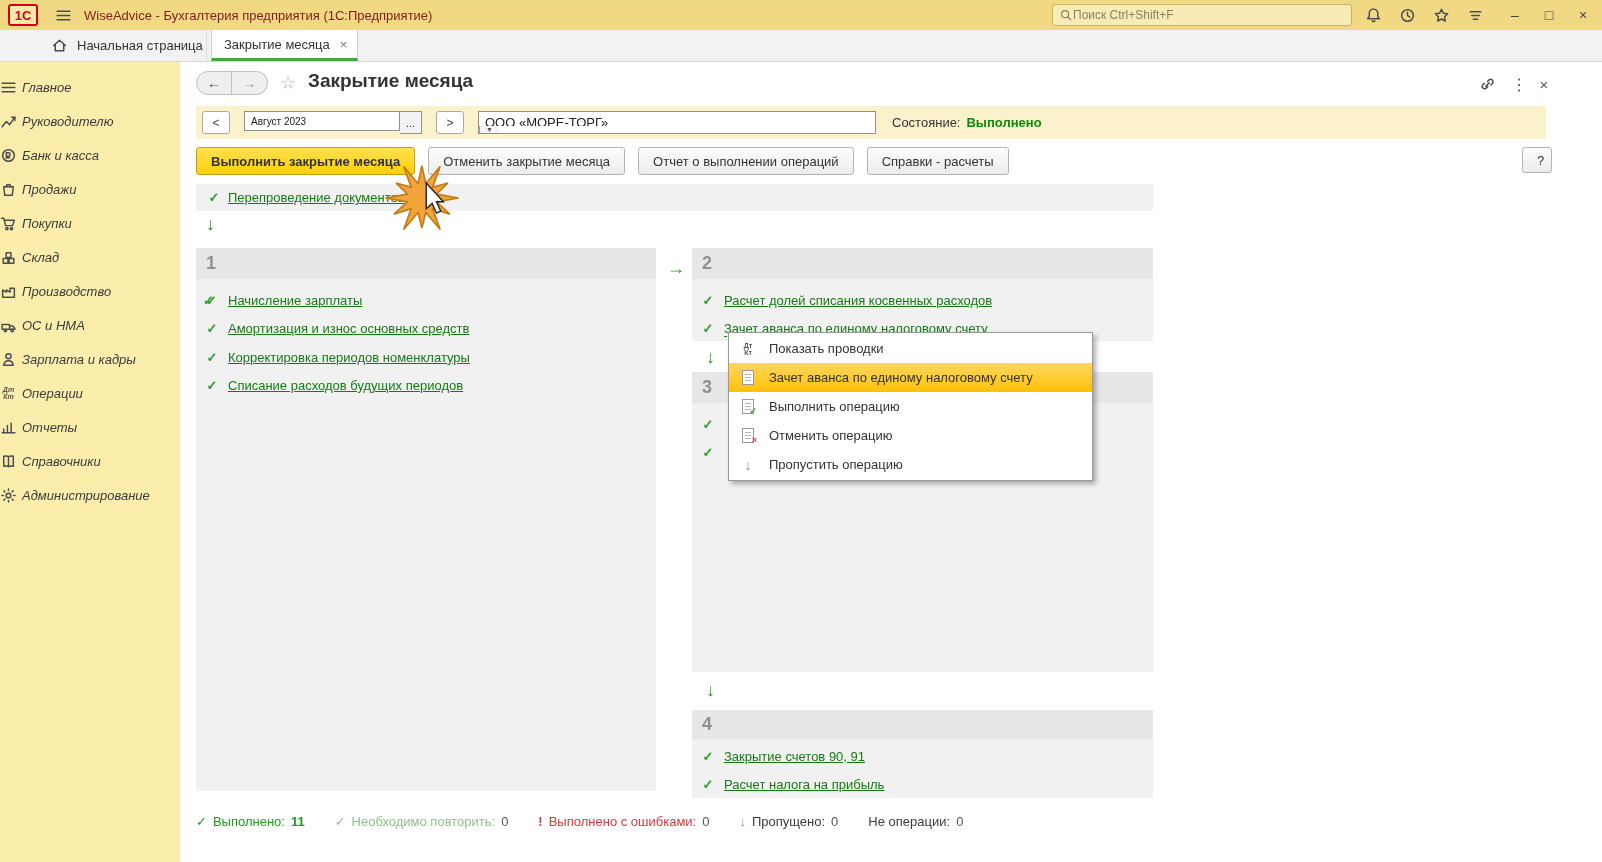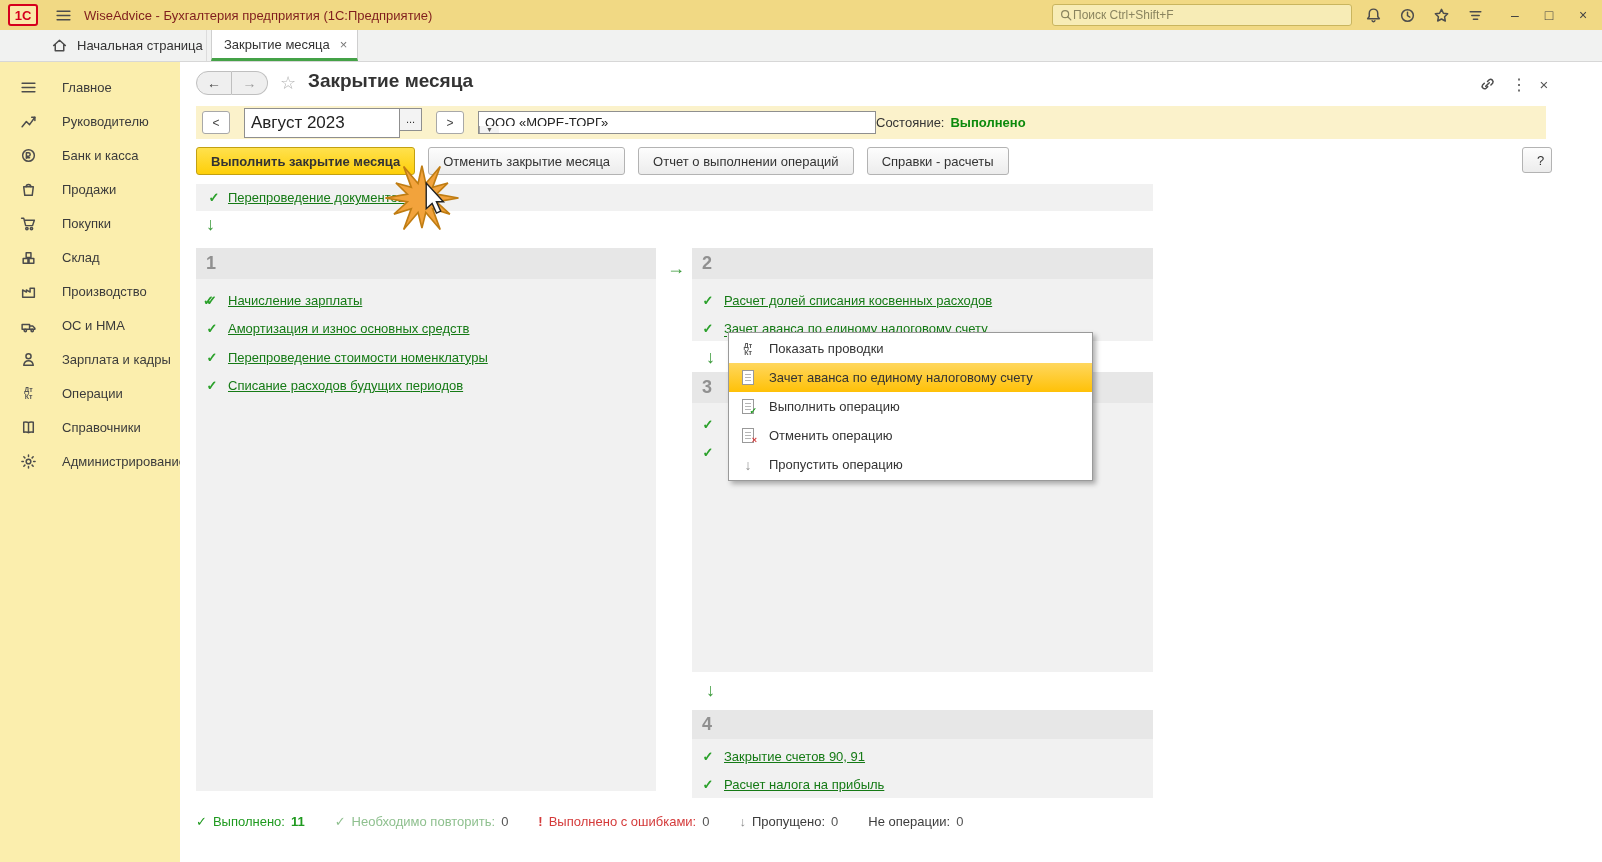--- a/index.html
+++ b/index.html
@@ -28,22 +28,22 @@
   .tabbar { position:absolute; left:0; top:30px; width:1602px; height:32px; background:#f1f2f1;
             border-bottom:1px solid #d7d7d7; display:flex; align-items:stretch;padding-left:37px; }
   .tab-home { width:170px; display:flex; align-items:center; gap:9px; padding-left:14px;
               border-right:1px solid #dcdcdc; cursor:pointer; }
   .tab-active { margin-left:4px; padding:0 10px 0 12px; background:#fff; border-left:1px solid #cfcfcf;
                 border-right:1px solid #cfcfcf; border-bottom:3px solid #44a247; display:flex; align-items:center; gap:10px; cursor:pointer;}
   .tab-close { color:#777; font-size:13px; cursor:pointer; }
 
   
   .sidebar { position:absolute; left:0; top:62px; width:180px; height:800px; background:#fbeead; padding-top:8px; }
-  .side-item { height:34px; display:flex; align-items:center; gap:25px; padding-left:20px; cursor:pointer;
-               color:#3b3b3b; font-size:13px; }
+  .side-item { height:34px; display:flex; align-items:center; gap:5px; padding-left:0; cursor:pointer;
+               color:#3b3b3b; font-size:13px;font-style:italic; }
   .sic { width:17px; height:17px; fill:none; stroke:#4c4c4c; stroke-width:1.4; stroke-linecap:round; stroke-linejoin:round; flex:0 0 auto;}
   .dtkt-mini { width:17px; font-size:7px; line-height:7px; font-weight:bold; color:#555; text-align:center; }
 
   
   .main { position:absolute; left:180px; top:62px; width:1422px; height:800px; background:#fff; }
 
   .navgrp { position:absolute; left:16px; top:9px; display:flex; }
   .navbtn { width:36px; height:24px; background:#efefef; border:1px solid #bfbfbf; display:flex;
             align-items:center; justify-content:center; font-size:14px; cursor:pointer; }
   .navbtn.back { border-radius:12px 0 0 12px; color:#444; font-weight:bold;}
@@ -51,29 +51,29 @@
   .favstar { position:absolute; left:100px; top:10px; font-size:18px; color:#b3b3b3; cursor:pointer;}
   .pagetitle { position:absolute; left:128px; top:8px; font-size:19px; font-weight:bold; color:#333; }
   .hdr-ic { position:absolute; top:11px; width:24px; height:22px; display:flex; align-items:center; justify-content:center;
             color:#555; cursor:pointer; }
 
   .ytoolbar { position:absolute; left:16px; top:44px; width:1350px; height:33px; background:#fbf2cb;
               display:flex; align-items:center; padding:0 6px; }
   .sbtn { width:28px; height:23px; background:#fff; border:1px solid #a8a8a8; border-radius:3px;
           display:flex; align-items:center; justify-content:center; font-size:12px; color:#444; cursor:pointer;}
   .periodwrap { display:flex; margin-left:14px; }
-  .periodwrap input { width:156px; height:30px; border:1px solid #8f8f8f; padding:0 6px; font-size:17px;
+  .periodwrap input { width:156px; height:20px; border:1px solid #8f8f8f; padding:0 6px; font-size:10px;
                       font-family:"Liberation Sans", sans-serif; color:#222; }
   .dots-btn { width:22px; height:23px; border:1px solid #8f8f8f; border-left:none; background:#f3f3f3;
               font-size:11px; display:flex; align-items:center; justify-content:center; cursor:pointer;}
   .combo { display:flex; margin-left:14px; width:398px; height:23px; border:1px solid #8f8f8f; background:#fff; cursor:pointer;flex-direction:column;}
   .combo .val { flex:1; padding:3px 6px; font-size:13px; color:#222; white-space:nowrap; overflow:hidden;}
   .combo .dd { width:20px; border-left:1px solid #a8a8a8; background:#f3f3f3; display:flex; align-items:center;
                justify-content:center; font-size:7px; color:#555;}
-  .state { color:#333; }
+  .state { margin-left:16px; color:#333; }
   .stateval { margin-left:6px; color:#0c8a0c; font-weight:bold;text-align:right; }
 
   .actions { position:absolute; left:16px; top:85px; display:flex; gap:13px; }
   .abtn { height:28px; padding:0 14px; background:linear-gradient(#fdfdfd,#ececec); border:1px solid #b3b3b3;
           border-radius:3px; font-size:13px; color:#333; display:flex; align-items:center; cursor:pointer;
           font-family:"Liberation Sans", sans-serif;}
   .abtn.primary { background:linear-gradient(#ffe14d,#fecf09); border-color:#c2a012; font-weight:bold; }
   .helpbtn { position:absolute; left:1342px; top:85px; width:26px; height:26px; }
 
   .repostbar { position:absolute; left:16px; top:122px; width:957px; height:27px; background:#f1f1f1;
@@ -245,20 +245,26 @@
           <path d="M3.5 13.5c.4-3 2.1-4.4 4.5-4.4s4.1 1.4 4.5 4.4z"></path>
         </svg>
       <span>Зарплата и кадры</span>
     </div>
     <div class="side-item">
       <span class="dtkt-mini"><span>Дт</span><br><span>Кт</span></span>
       <span>Операции</span>
     </div>
     <div class="side-item">
       <svg class="sic" viewBox="0 0 16 16">
+          <path d="M3.5 13V9.5M7 13V6M10.5 13V4M14 13H2"></path>
+        </svg>
+      <span>Отчеты</span>
+    </div>
+    <div class="side-item">
+      <svg class="sic" viewBox="0 0 16 16">
           <path d="M8 3.5c-1.2-.8-3-.9-4.5-.4v9.4c1.5-.5 3.3-.4 4.5.4 1.2-.8 3-.9 4.5-.4V3.1c-1.5-.5-3.3-.4-4.5.4zM8 3.5v9.4"></path>
         </svg>
       <span>Справочники</span>
     </div>
     <div class="side-item">
       <svg class="sic" viewBox="0 0 16 16">
           <circle cx="8" cy="8" r="2.2"></circle>
           <path d="M8 3.2V1.8M8 14.2v-1.4M12.8 8h1.4M1.8 8h1.4M11.4 4.6l1-1M3.6 12.4l1-1M11.4 11.4l1 1M3.6 3.6l1 1"></path>
         </svg>
       <span>Администрирование</span>
@@ -317,21 +323,21 @@
         <div class="row">
           <span class="chk dbl">✓✓</span>
           <span class="oplink">Начисление зарплаты</span>
         </div>
         <div class="row">
           <span class="chk">✓</span>
           <span class="oplink">Амортизация и износ основных средств</span>
         </div>
         <div class="row">
           <span class="chk">✓</span>
-          <span class="oplink">Перепроведение стоимости номенклатуры</span>
+          <span class="oplink">Корректировка периодов номенклатуры</span>
         </div>
         <div class="row">
           <span class="chk">✓</span>
           <span class="oplink">Списание расходов будущих периодов</span>
         </div>
       </div>
     </div>
 
     <div class="flow-arrow" style="left:487px;top:196px">→</div>
 

